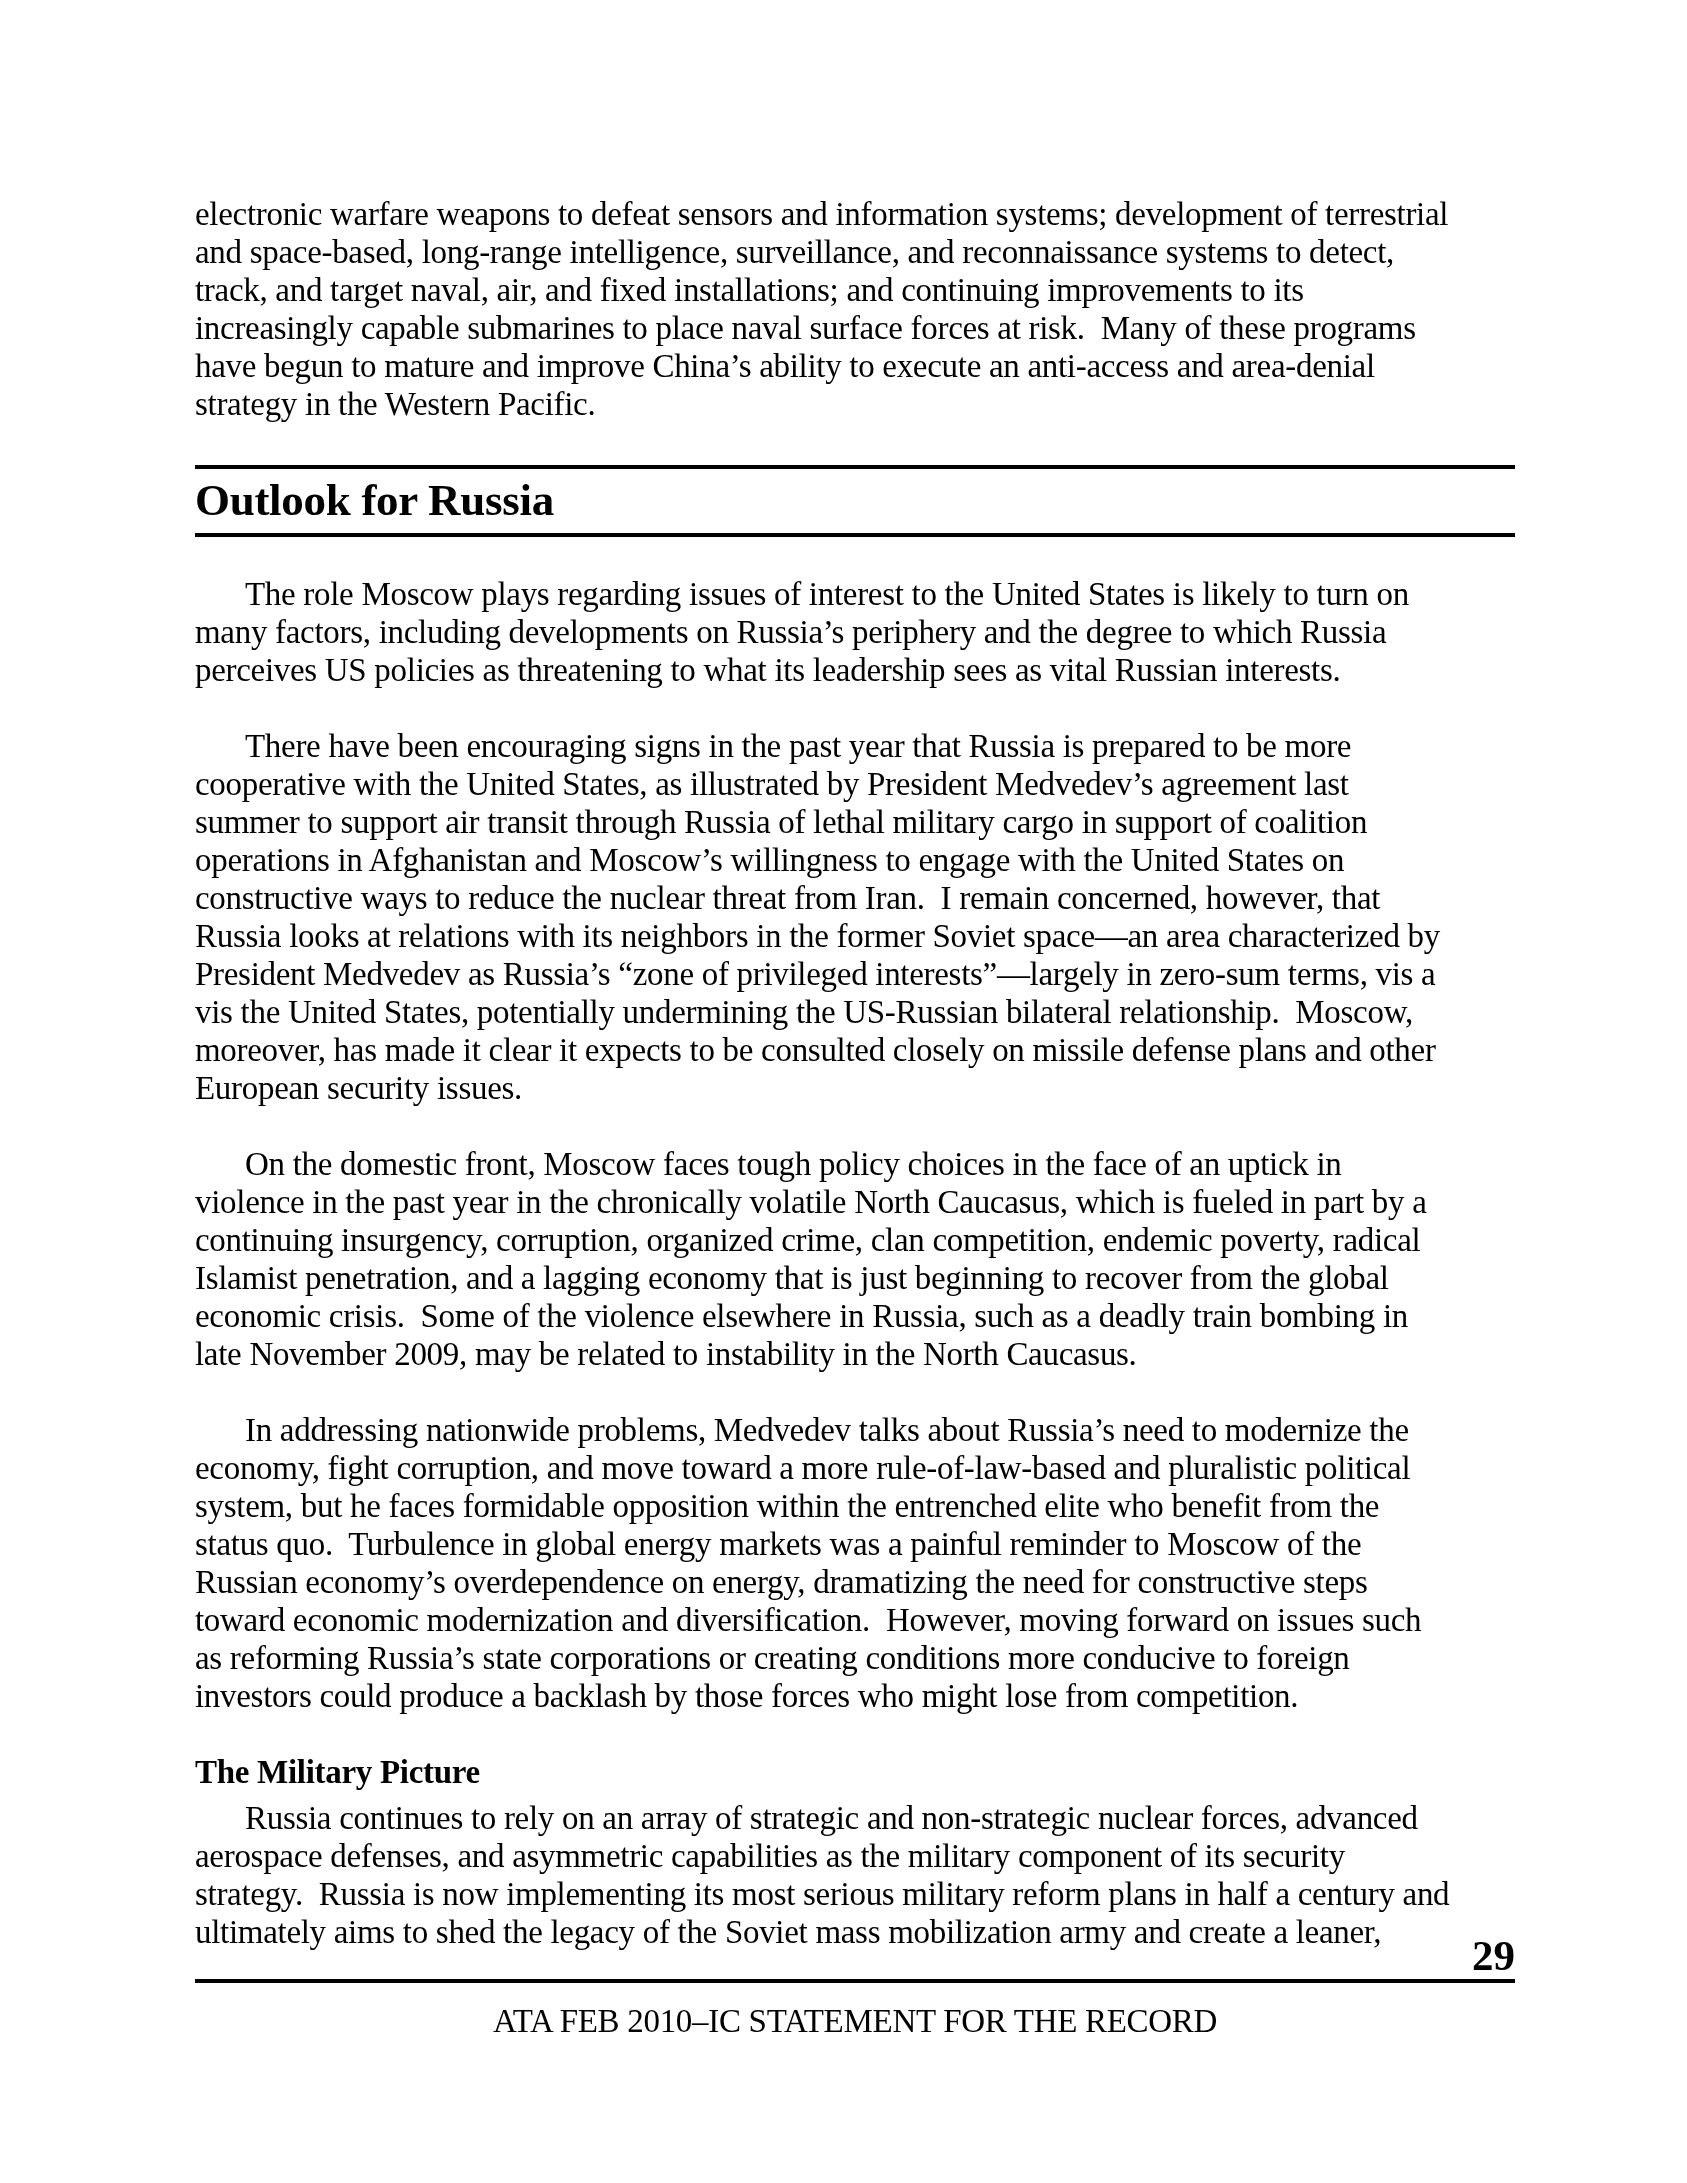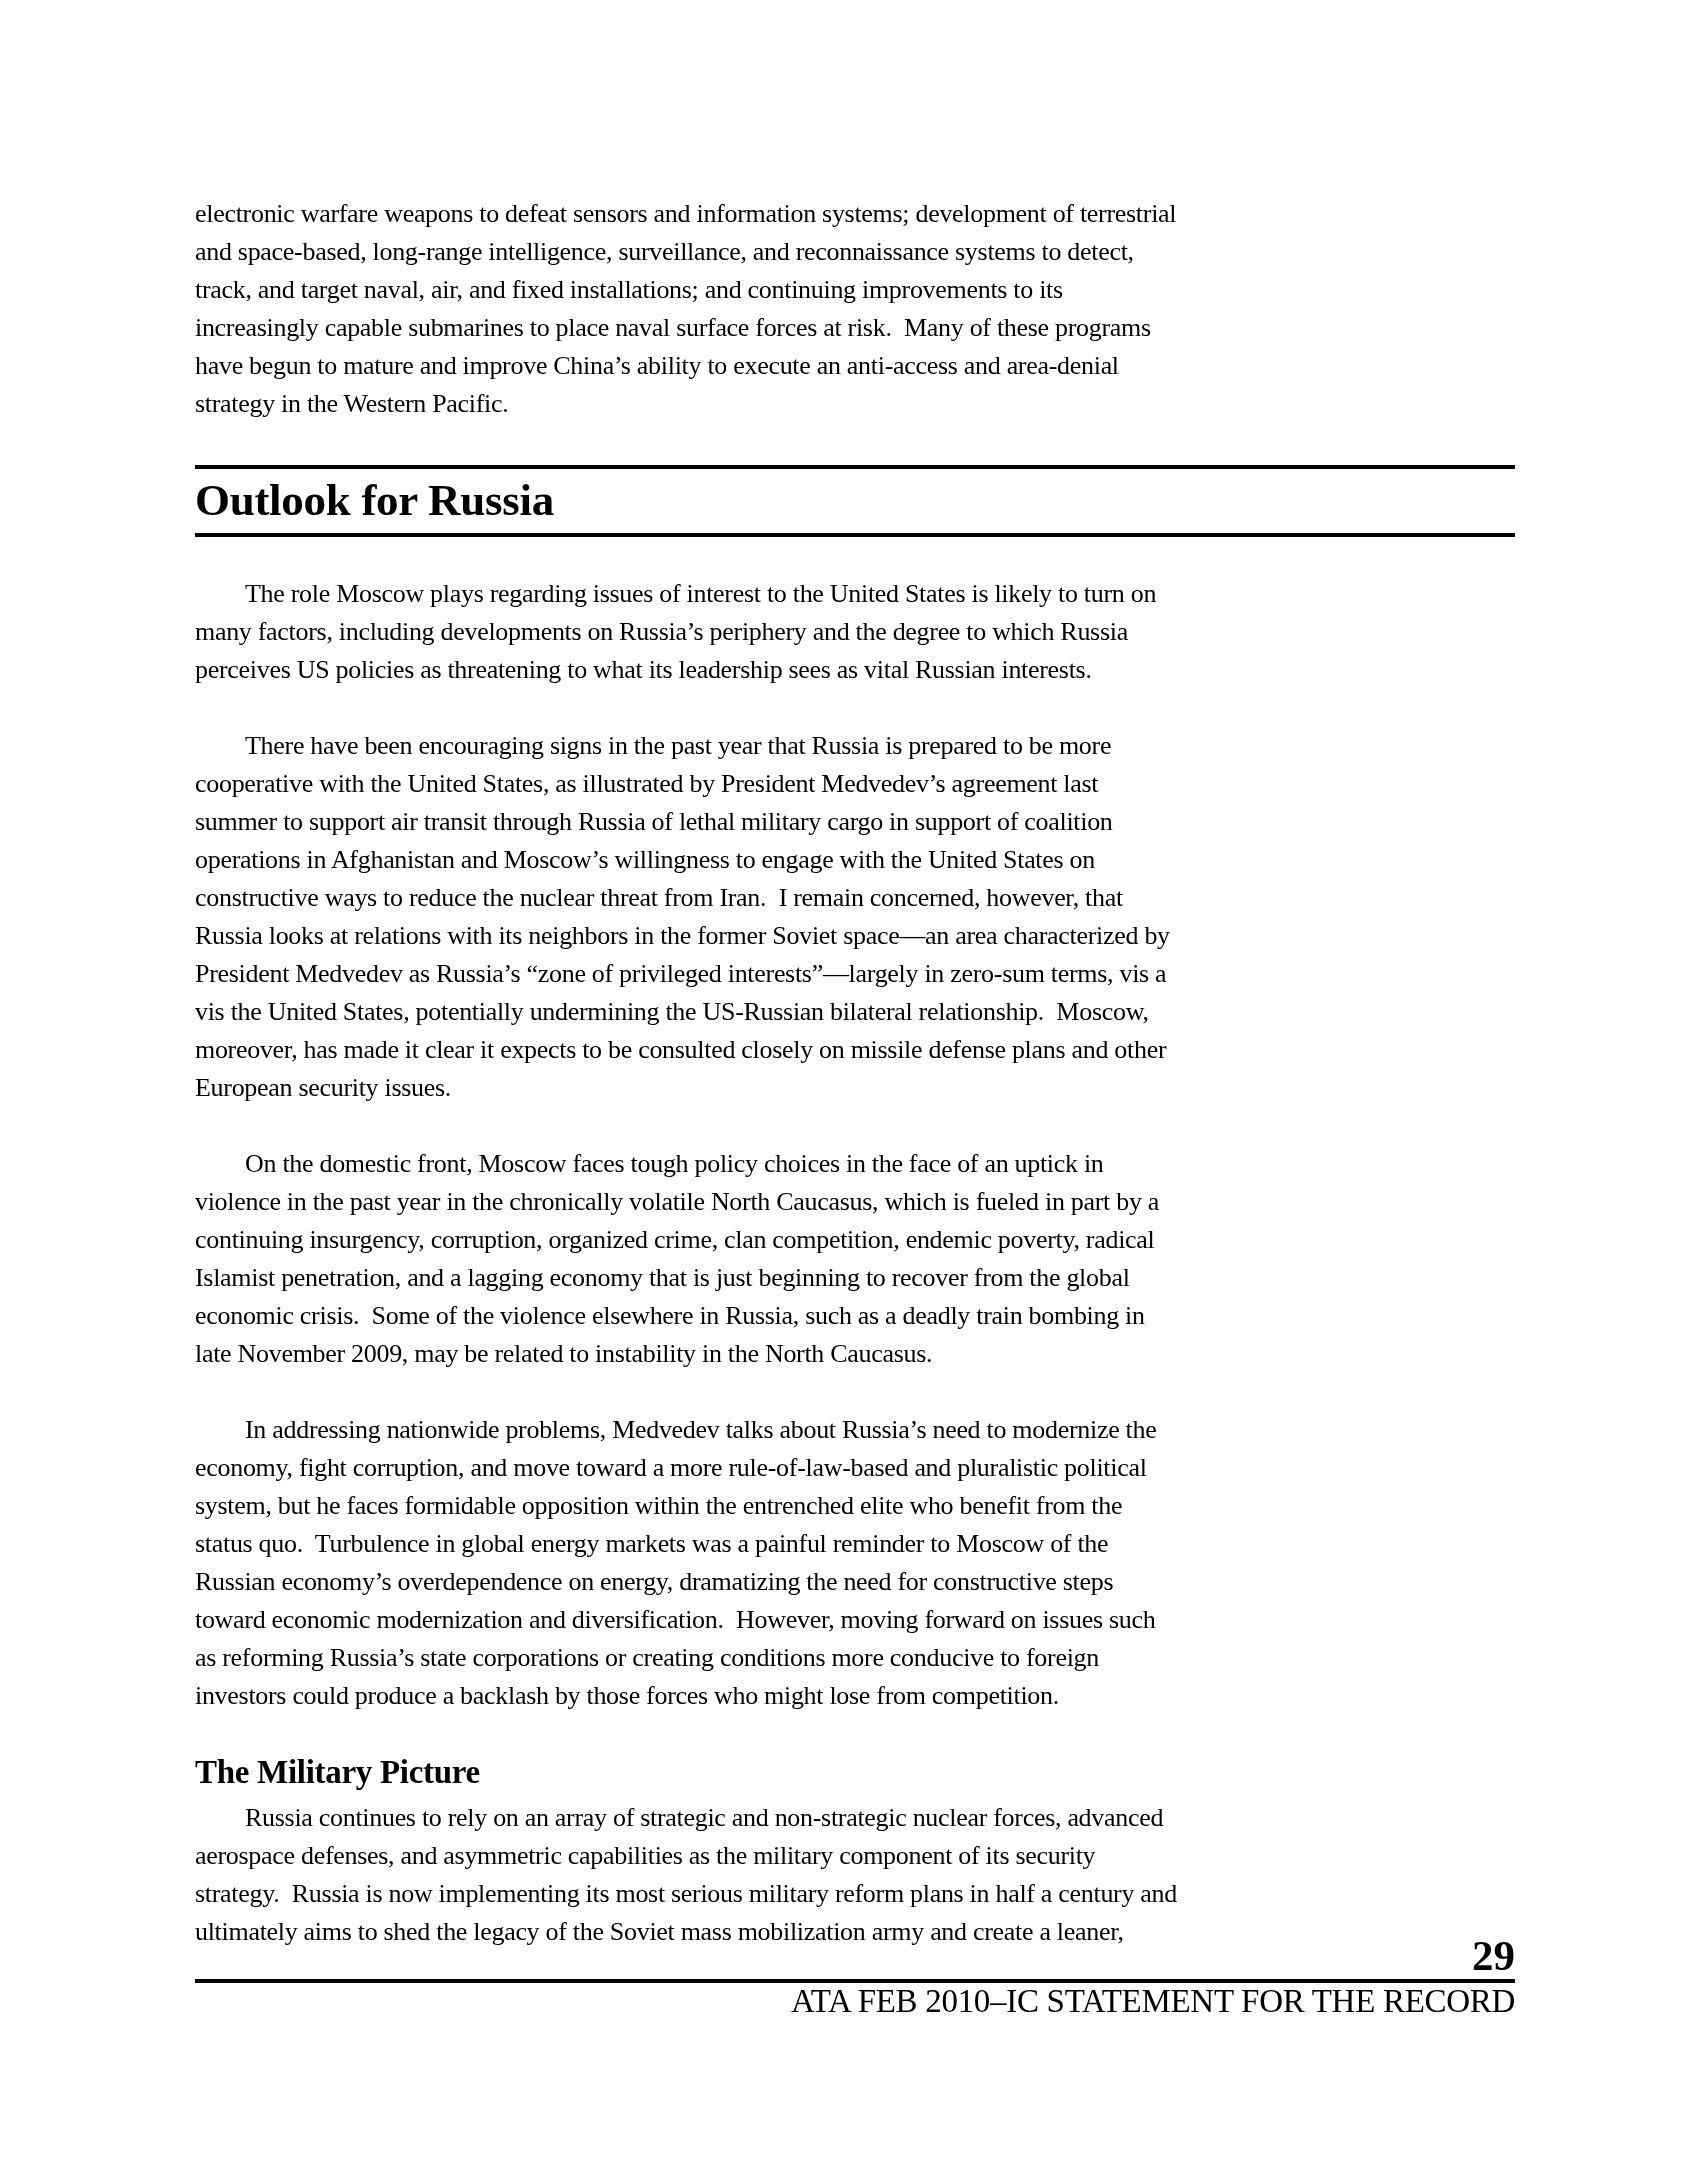--- a/index.html
+++ b/index.html
@@ -16,21 +16,21 @@
     font-family: "Liberation Serif", "DejaVu Serif", serif;
     overflow: hidden;
   }
   .content {
     position: absolute;
     left: 195px;
     top: 195px;
     width: 1320px;
   }
   .body-text {
-    font-size: 26px;
+    font-size: 33px;
     line-height: 38px;
     letter-spacing: -0.3px;
     white-space: pre;
     margin: 38px 0 0 0;
   }
   .no-top-margin {
     margin-top: 0;
   }
   .indent {
     text-indent: 50px;
@@ -74,24 +74,24 @@
     font-size: 43px;
     line-height: 36px;
     font-weight: bold;
   }
   .footer-rule {
     margin-top: 5.3px;
     height: 4px;
     background: #000000;
   }
   .footer-text {
-    text-align: right;
+    text-align: center;
     font-size: 33px;
     line-height: 36px;
-    margin-top: 0;
+    margin-top: 20px;
     letter-spacing: -0.3px;
   }
 </style>
 </head>
 <body>
 
 <div class="page">
 
   <div class="content">
 

